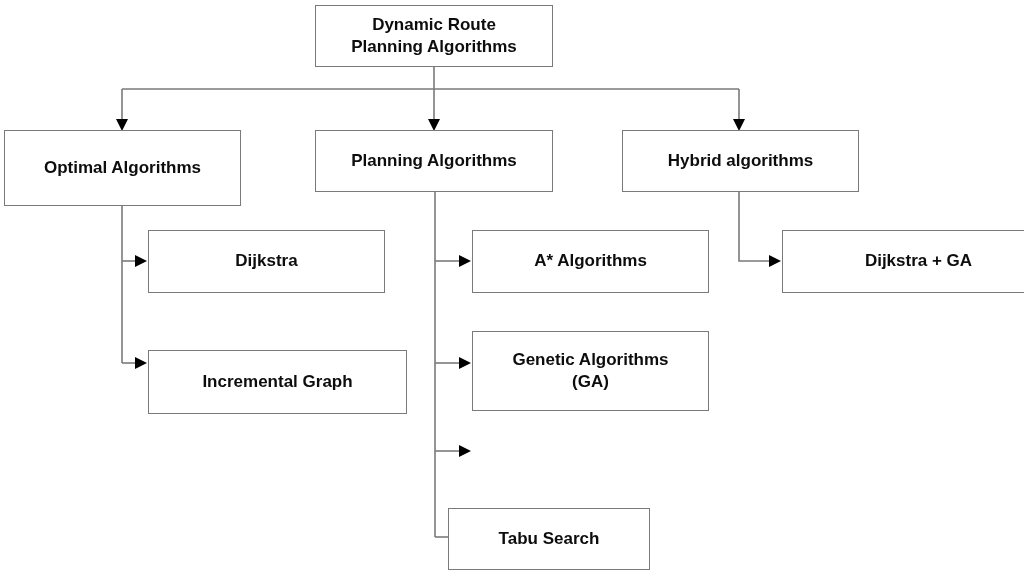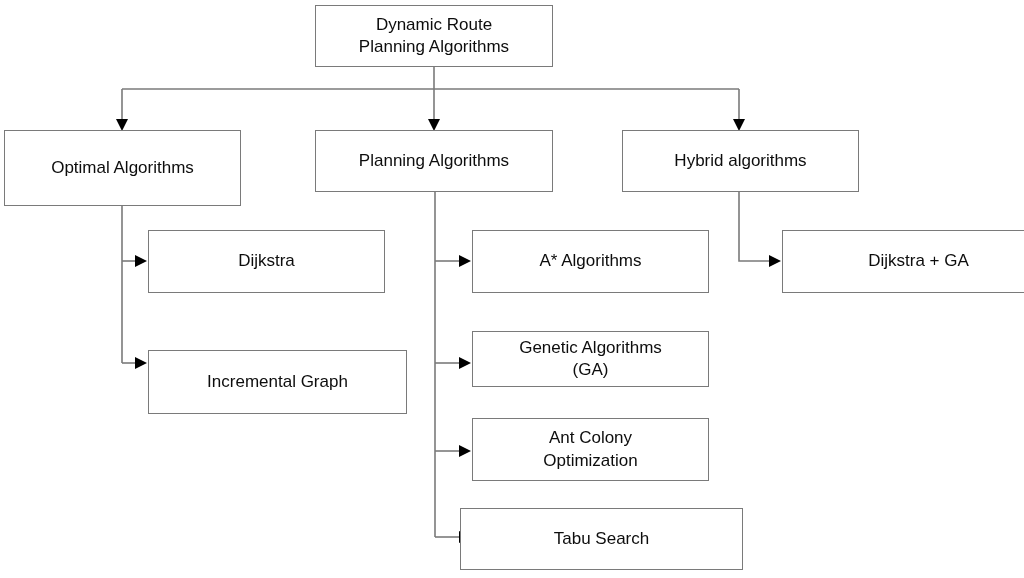--- a/index.html
+++ b/index.html
@@ -20,21 +20,21 @@
   svg.connectors{position:absolute;left:0;top:0;width:1024px;height:578px;}
   svg.connectors path{stroke:var(--line);stroke-width:1.6;fill:none;}
   svg.connectors polygon{fill:var(--arrow);stroke:none;}
   .node{
     position:absolute;
     display:flex;align-items:center;justify-content:center;
     text-align:center;
     background:var(--background);
     border:1.8px solid var(--box-border);
     box-sizing:border-box;
-    font-weight:400;font-size:17px;color:var(--text);
+    font-weight:700;font-size:17px;color:var(--text);
     line-height:1.3;
     white-space:pre-line;
     padding:2px 6px;
   }
 </style>
 </head>
 <body>
 
 <div class="stage">
 
@@ -78,23 +78,21 @@
   <div class="node" style="left:315px;top:130px;width:238px;height:62px">Planning Algorithms</div>
 
   <div class="node" style="left:622px;top:130px;width:237px;height:62px">Hybrid algorithms</div>
 
   <div class="node" style="left:148px;top:230px;width:237px;height:63px">Dijkstra</div>
 
   <div class="node" style="left:148px;top:350px;width:259px;height:64px">Incremental Graph</div>
 
   <div class="node" style="left:472px;top:230px;width:237px;height:63px">A* Algorithms</div>
 
-  <div class="node" style="left:472px;top:331px;width:237px;height:56px">Genetic Algorithms
+  <div class="node" style="left:472px;top:331px;width:237px;height:80px">Genetic Algorithms
 (GA)</div>
 
-  <div class="node" style="left:472px;top:418px;width:237px;height:63px">Ant Colony
-Optimization</div>
 
-  <div class="node" style="left:460px;top:508px;width:283px;height:62px">Tabu Search</div>
+  <div class="node" style="left:448px;top:508px;width:202px;height:62px">Tabu Search</div>
 
   <div class="node" style="left:782px;top:230px;width:273px;height:63px">Dijkstra + GA</div>
 
 </div>
 
 </body></html>

